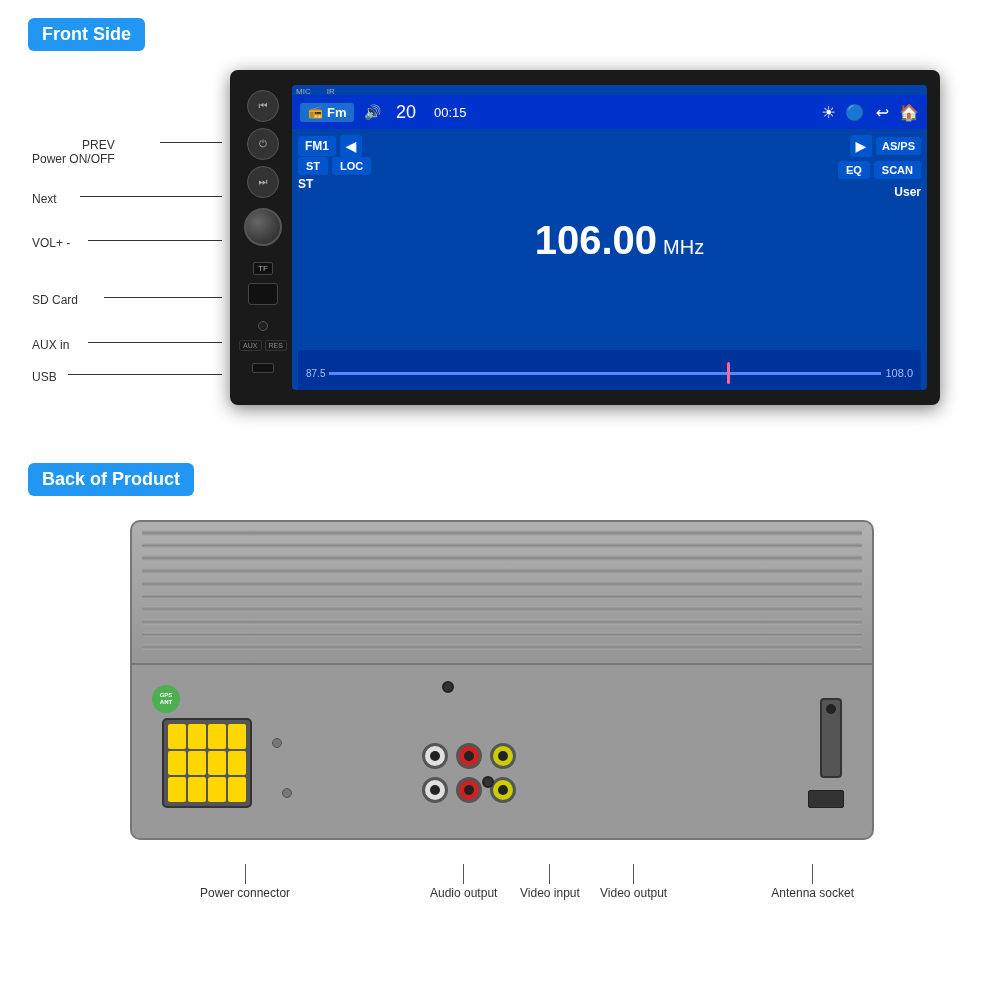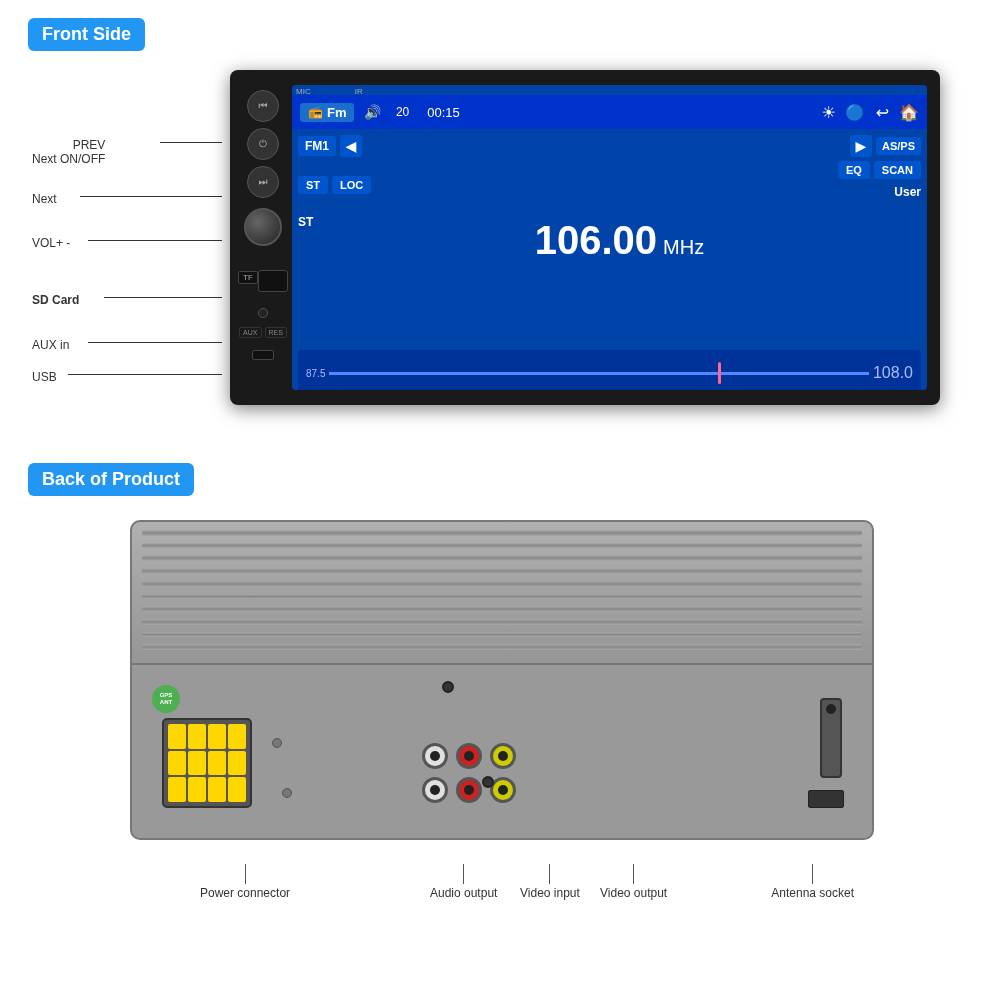--- a/index.html
+++ b/index.html
@@ -149,21 +149,21 @@
       border-radius: 3px;
       display: flex;
       align-items: center;
       gap: 4px;
     }
     .source-icon {
       font-size: 12px;
     }
     .topbar-vol {
       color: #fff;
-      font-size: 12px;
+      font-size: 18px;
       margin-left: 4px;
     }
     .topbar-time {
       color: #fff;
       font-size: 13px;
       margin-left: 8px;
     }
     .topbar-spacer { flex: 1; }
     .topbar-sun { color: #fff; font-size: 16px; }
     .topbar-bt { color: #fff; font-size: 16px; }
@@ -174,21 +174,21 @@
     .screen-main {
       display: flex;
       height: calc(100% - 34px - 50px);
       padding: 6px;
       gap: 6px;
     }
 
     .left-controls {
       display: flex;
       flex-direction: column;
-      gap: 19px;
+      gap: 0;
       width: 120px;
     }
 
     .fm-row {
       display: flex;
       align-items: center;
       gap: 4px;
     }
     .fm-label {
       background: #0055cc;
@@ -327,21 +327,21 @@
       left: 72%;
       border-radius: 2px;
     }
     .tuner-freq-start {
       color: #aabbff;
       font-size: 10px;
       margin-right: 4px;
     }
     .tuner-freq-end {
       color: #aabbff;
-      font-size: 16px;
+      font-size: 11px;
       margin-left: 4px;
     }
 
     
     .presets-bar {
       height: 50px;
       background: #0033aa;
       display: flex;
       align-items: center;
       padding: 0 4px;
@@ -544,31 +544,31 @@
       border: 1px solid #222;
     }
   </style>
 </head>
 <body>
 
 <div class="section-label" id="front-label">Front Side</div>
 
 <div style="position:absolute; top:138px; left:32px; font-size:12px; color:#333; text-align:right;">
   <span>PREV</span><br>
-  <span>Next ON/OFF</span>
+  <span>Power ON/OFF</span>
 </div>
 <div style="position:absolute; top:142px; left:160px; width:62px; height:1px; background:#333;"></div>
 
 <div style="position:absolute; top:192px; left:32px; font-size:12px; color:#333;">Next</div>
 <div style="position:absolute; top:196px; left:80px; width:142px; height:1px; background:#333;"></div>
 
 <div style="position:absolute; top:236px; left:32px; font-size:12px; color:#333;">VOL+ -</div>
 <div style="position:absolute; top:240px; left:88px; width:134px; height:1px; background:#333;"></div>
 
-<div style="position:absolute; top:293px; left:32px; font-size:12px; color:#333;font-weight:bold;">SD Card</div>
+<div style="position:absolute; top:293px; left:32px; font-size:12px; color:#333;">SD Card</div>
 <div style="position:absolute; top:297px; left:104px; width:118px; height:1px; background:#333;"></div>
 
 <div style="position:absolute; top:338px; left:32px; font-size:12px; color:#333;">AUX in</div>
 <div style="position:absolute; top:342px; left:88px; width:134px; height:1px; background:#333;"></div>
 
 <div style="position:absolute; top:370px; left:32px; font-size:12px; color:#333;">USB</div>
 <div style="position:absolute; top:374px; left:68px; width:154px; height:1px; background:#333;"></div>
 
 <div class="device-front">
   <div class="device-front-body">
@@ -582,38 +582,38 @@
       <div class="btn-round btn-power">
         <span style="font-size:10px; color:#aaa;">⏻</span>
       </div>
 
       <div class="btn-round btn-next">
         <span style="font-size:10px; color:#aaa;">⏭</span>
       </div>
 
       <div class="vol-knob"></div>
 
-      <div style="margin-top:10px; display:flex; align-items:center;">
+      <div style="margin-top:10px; display:flex; flex-direction:column; align-items:center;">
         <div style="font-size:8px; color:#aaa; background:#111; border:1px solid #444; padding:1px 4px; border-radius:2px;">TF</div>
         <div class="sd-slot"></div>
       </div>
 
       <div class="aux-jack" style="margin-top:10px;"></div>
 
       <div style="display:flex; gap:3px; margin-top:3px;">
         <div style="font-size:7px; color:#888; background:#1a1a1a; border:1px solid #333; padding:1px 3px; border-radius:2px;">AUX</div>
         <div style="font-size:7px; color:#888; background:#1a1a1a; border:1px solid #333; padding:1px 3px; border-radius:2px;">RES</div>
       </div>
 
       <div class="usb-port" style="margin-top:6px;"></div>
     </div>
 
     <div class="screen">
 
-      <div style="position:absolute; top:2px; left:4px; font-size:8px; color:#aaa; display:flex; gap:44px;">
+      <div style="position:absolute; top:2px; left:4px; font-size:8px; color:#aaa; display:flex; gap:16px;">
         <span>MIC</span>
         <span>IR</span>
       </div>
 
       <div class="screen-topbar" style="margin-top:10px;">
         <div class="topbar-source">
           <span class="source-icon">📻</span>
           <span>Fm</span>
         </div>
         <span class="topbar-icon">🔊</span>

